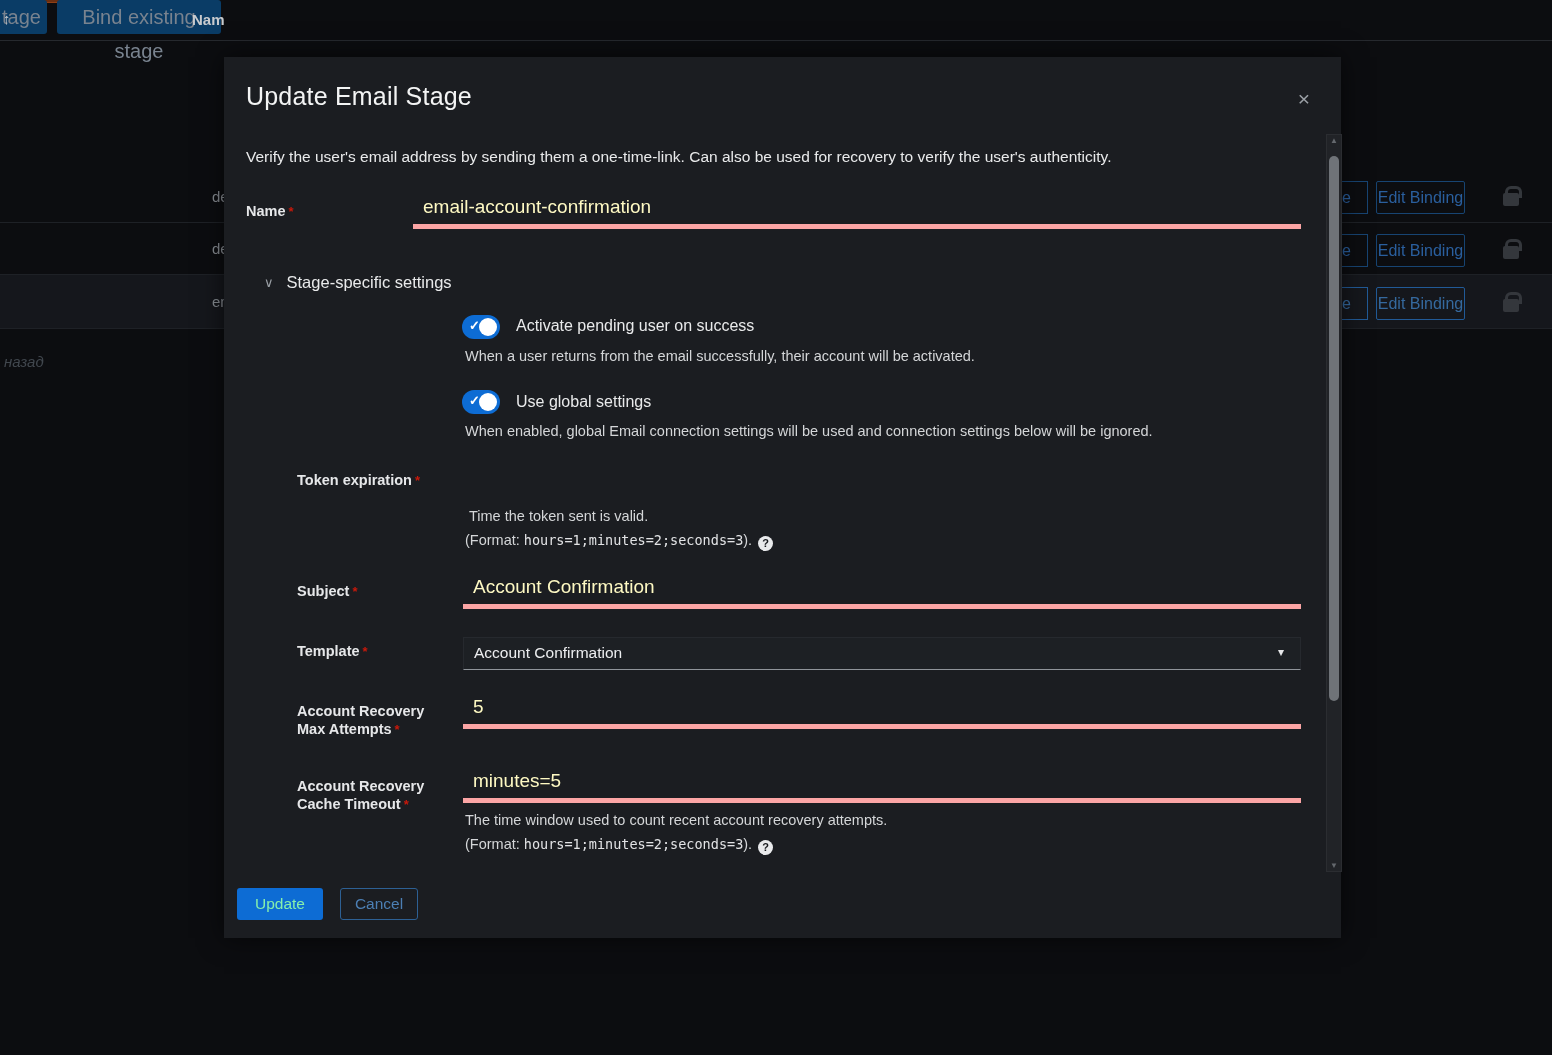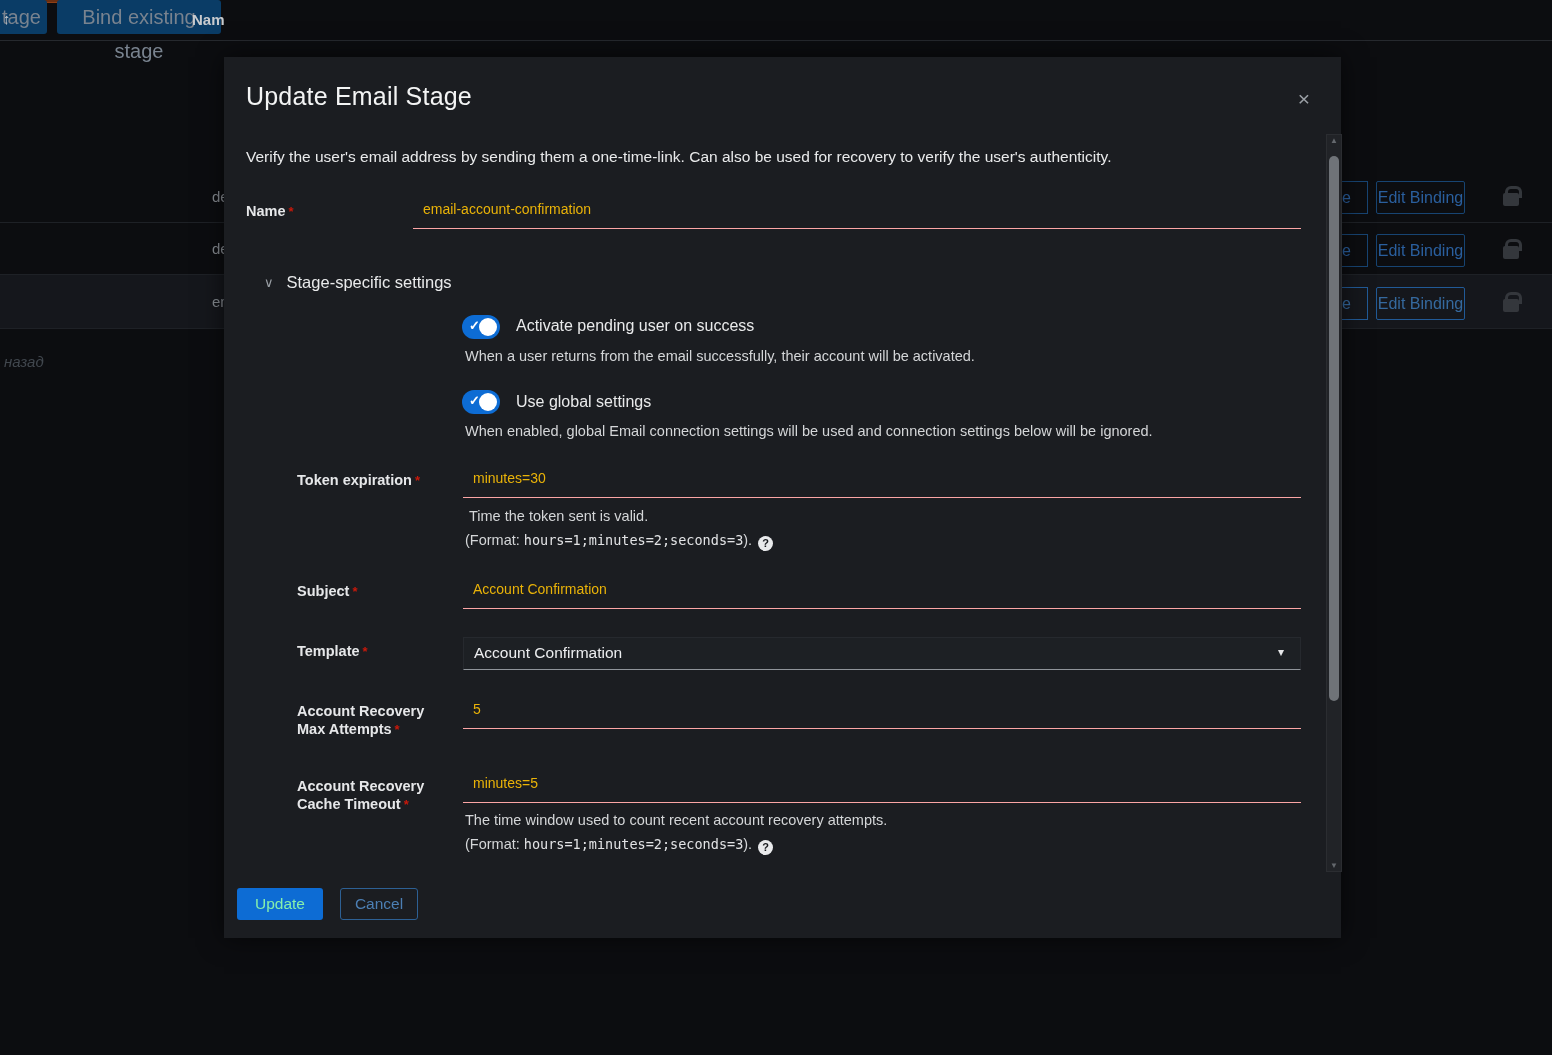--- a/index.html
+++ b/index.html
@@ -42,22 +42,22 @@
   #modal { position:absolute; left:224px; top:57px; width:1117px; height:881px; background:#1b1d21;
            z-index:5; box-shadow:0 0 24px rgba(0,0,0,.6); }
   #modal .abs { position:absolute; }
   #close-btn { left:1066px; top:28px; width:28px; height:28px; color:#9ba0a6; font-size:21px; line-height:28px;
                text-align:center; background:none; border:none; cursor:pointer; }
   #modal-title { left:22px; top:25px; color:#f3f4f4; font-size:25px; font-weight:500; letter-spacing:.2px; }
   #modal-desc { left:22px; top:91px; color:#e9eaeb; font-size:15.5px; }
 
   .fld-label { color:#e6e7e9; font-size:14.5px; font-weight:bold; line-height:18px; }
   .req { color:#c9190b; font-size:13px; margin-left:3px; font-weight:bold; }
-  .line-input { background:transparent; border:none; border-bottom:1px solid #fca5a5; color:#eab308;
-                font-size:14px; padding:0 0 6px 10px; font-family:"Liberation Sans",sans-serif; outline:none; }
+  .line-input { background:transparent; border:none; border-bottom:5px solid #fca5a5; color:#fef9c3;
+                font-size:19px; padding:0 0 6px 10px; font-family:"Liberation Sans",sans-serif; outline:none; }
   .help { color:#d4d6d8; font-size:14.5px; }
   .fmt-code { font-family:"DejaVu Sans Mono",monospace; font-size:13.5px; color:#e2e3e5; }
   .q-icon { display:inline-block; width:15px; height:15px; border-radius:50%; background:#e9eaec; color:#17191d;
             font-size:11px; font-weight:bold; text-align:center; line-height:15px; margin-left:6px; vertical-align:-2px; cursor:pointer; }
 
   #group-header { left:40px; top:216px; display:flex; gap:13px; align-items:center; cursor:pointer; }
   #group-chevron { color:#9ba0a6; font-size:13px; }
   #group-title { color:#e9eaeb; font-size:16.5px; }
 
   .switch { width:38px; height:24px; border-radius:12px; background:#0d6cd4; cursor:pointer; }
@@ -149,21 +149,20 @@
   <div class="abs switch" style="left:238px;top:333px;">
     <span class="check">✓</span>
     <span class="knob"></span>
   </div>
   <span class="abs switch-label" style="left:292px;top:336px;">Use global settings</span>
   <span class="abs help" style="left:241px;top:366px;">When enabled, global Email connection settings will be used and connection settings below will be ignored.</span>
 
   <label class="abs fld-label" style="left:73px;top:414px;">
     <span>Token expiration</span><span class="req">*</span>
   </label>
-  <input class="abs line-input" style="left: 239px; top: 408px; width: 838px; height: 33px;" readonly="" value="minutes=30">
   <span class="abs help" style="left:245px;top:451px;">Time the token sent is valid.</span>
   <span class="abs help" style="left:241px;top:475px;">
     <span>(Format:</span>
     <span class="fmt-code">hours=1;minutes=2;seconds=3</span><span>).</span><span class="q-icon">?</span>
   </span>
 
   <label class="abs fld-label" style="left:73px;top:525px;">
     <span>Subject</span><span class="req">*</span>
   </label>
   <input class="abs line-input" style="left: 239px; top: 519px; width: 838px; height: 33px;" readonly="" value="Account Confirmation">

